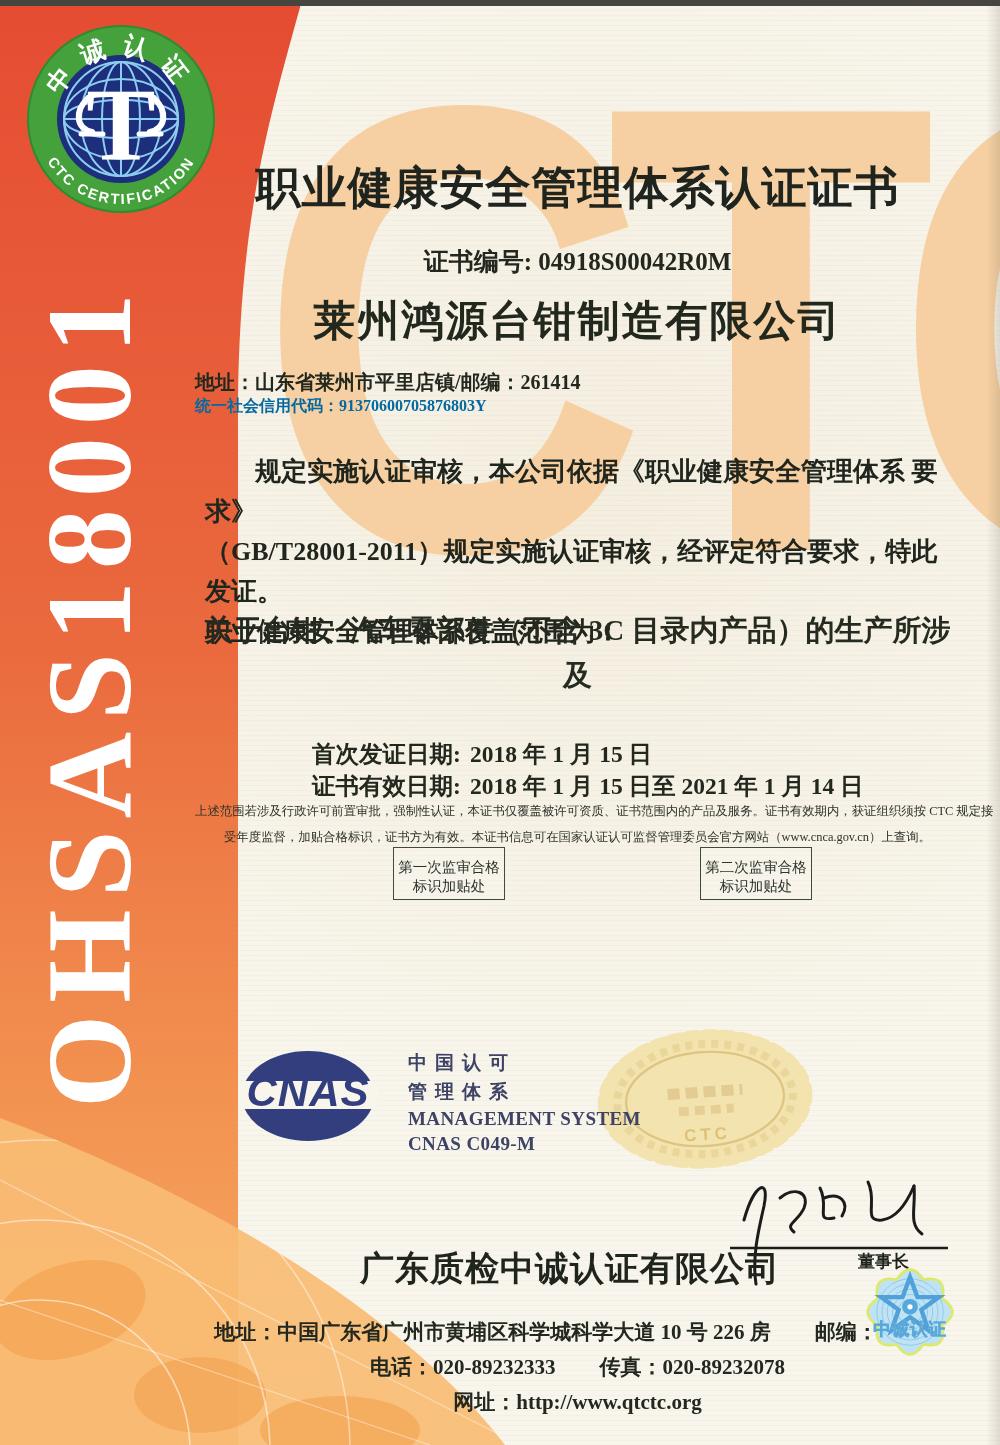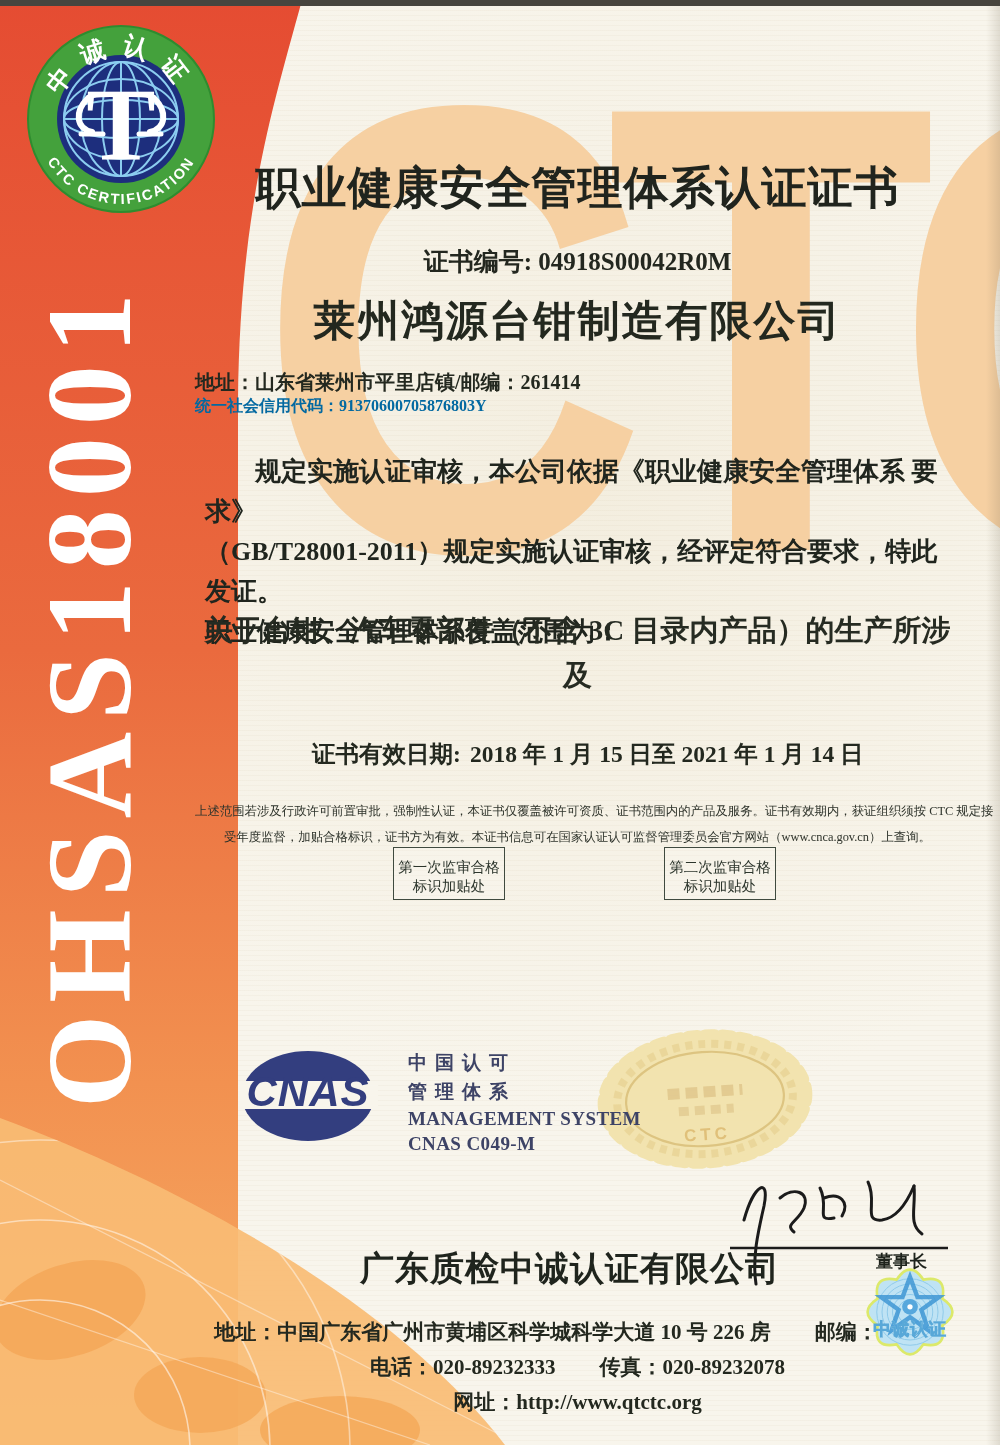--- a/index.html
+++ b/index.html
@@ -36,30 +36,30 @@
   .c-credit{top:396px;text-align:left;font-weight:700;font-size:16px;color:#0369a1;}
   .c-body{top:452px;left:205px;width:755px;font-weight:700;font-size:26px;line-height:40px;color:#20251e;}
   .c-body .indent{text-indent:50px;}
   .c-scope{top:608px;text-align:center;font-weight:600;font-size:29px;line-height:45px;color:#262b22;}
   .c-dates{top:738px;left:312px;width:640px;font-weight:600;font-size:23.5px;line-height:32px;color:#23281f;}
   .c-dates .lbl{display:inline-block;width:152px;}
   .c-fine{top:798px;text-align:center;font-weight:500;font-size:12.4px;line-height:26px;color:#2e332b;white-space:nowrap;}
   .audit-box{position:absolute;top:847px;width:112px;height:53px;border:1.6px solid #3f4a3f;z-index:5;
        text-align:center;font-size:14.5px;line-height:19px;padding-top:10px;box-sizing:border-box;
        color:#2c352c;background:rgba(255,255,255,.15);}
-  .box1{left:393px;} .box2{left:664px;}
+  .box1{left:393px;} .box2{left:700px;}
 
   .cnas{position:absolute;left:238px;top:1046px;z-index:5;display:flex;gap:30px;}
   .cnas-text{padding-top:2px;color:#3d4366;}
   .cnas-text .cn{font-size:19px;letter-spacing:8px;line-height:29px;font-weight:600;}
   .cnas-text .en{font-family:Liberation Serif, serif;font-size:19px;line-height:25px;letter-spacing:.4px;font-weight:600;}
 
   .seal{position:absolute;left:583px;top:1012px;z-index:4;opacity:.95;}
   .sig{position:absolute;left:722px;top:1162px;z-index:6;}
-  .sig-title{position:absolute;left:876px;top:1250px;z-index:6;font-weight:700;font-size:17px;color:#1e231c;}
+  .sig-title{position:absolute;left:858px;top:1250px;z-index:6;font-weight:700;font-size:17px;color:#1e231c;}
   .issuer{position:absolute;left:360px;top:1246px;z-index:6;
        font-family:"Liberation Sans", sans-serif;font-weight:800;font-size:34px;letter-spacing:1px;color:#1f241d;}
 
   .f-line{position:absolute;left:195px;width:765px;z-index:5;text-align:center;
        font-weight:700;font-size:21px;color:#23281f;}
   .f1{top:1318px;} .f2{top:1353px;} .f3{top:1388px;}
   .f-line .gap{display:inline-block;width:44px;}
 
   .holo{position:absolute;left:854px;top:1256px;z-index:7;}
 </style>
@@ -150,20 +150,24 @@
   <div>（GB/T28001-2011）规定实施认证审核，经评定符合要求，特此发证。</div>
   <div>职业健康安全管理体系覆盖范围为：</div>
 </div>
 
 <div class="col c-scope">
   <div>关于台钳、汽车零部件（不含 3C 目录内产品）的生产所涉及</div>
 </div>
 
 <div class="col c-dates">
   <div>
+    <span class="lbl">首次发证日期:</span>
+    <span>2018 年 1 月 15 日</span>
+  </div>
+  <div>
     <span class="lbl">证书有效日期:</span>
     <span>2018 年 1 月 15 日至 2021 年 1 月 14 日</span>
   </div>
 </div>
 
 <div class="col c-fine">
   <div>上述范围若涉及行政许可前置审批，强制性认证，本证书仅覆盖被许可资质、证书范围内的产品及服务。证书有效期内，获证组织须按 CTC 规定接</div>
   <div>受年度监督，加贴合格标识，证书方为有效。本证书信息可在国家认证认可监督管理委员会官方网站（www.cnca.gov.cn）上查询。</div>
 </div>
 

